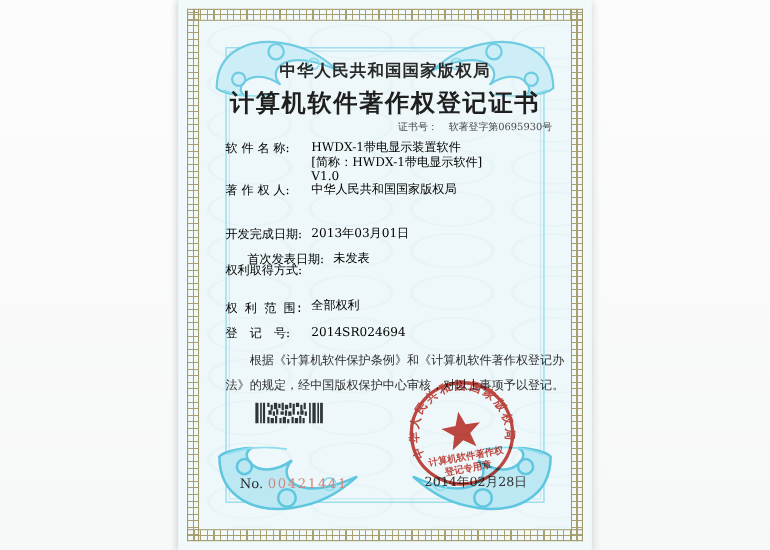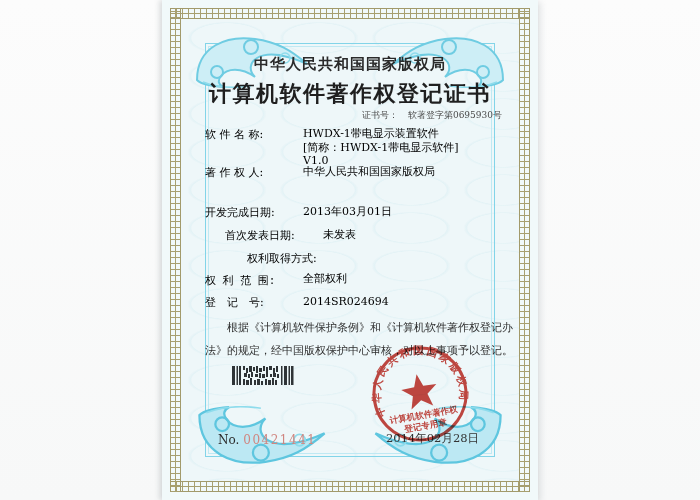--- a/index.html
+++ b/index.html
@@ -60,26 +60,26 @@
     font-size:15px; font-weight:bold; letter-spacing:1px; color:#2a2a2a;
   }
   .title {
     left:0; right:0; top:79px; text-align:center;
     font-size:22px; font-weight:bold; letter-spacing:1.5px; color:#1f1f1f;
   }
   .certno {
     right:36px; top:109px; font-size:9px; color:#4a4a4a;
   }
   .certno .lbl { margin-right:10px; }
-  .fieldrow { position:absolute; left:43px; right:26px; display:flex; font-size:11px;gap:20px; }
+  .fieldrow { position:absolute; left:43px; right:26px; display:flex; font-size:11px; }
   .fieldrow .flabel { width:78px; flex:none; }
   .fieldrow .fval  { flex:1; }
   .fval .vline { display:block; line-height:13.5px; }
   .r1{top:127px;} .r2{top:165px;} .r3{top:205px;} .r4{top:228px;margin-left:20px;}
-  .r5{top:251px;padding-left:42px;} .r6{top:273px;font-family:Liberation Mono, monospace;} .r7{top:295px;justify-content:flex-end;}
+  .r5{top:238px;} .r6{top:273px;font-family:Liberation Mono, monospace;} .r7{top:295px;justify-content:flex-end;}
   .statement {
     left:43px; top:316px; width:308px; font-size:11px; line-height:23px;
     text-indent:2em; text-align:justify; color:#2e2e2e;
   }
   .barcode { position:absolute; left:70px; top:366px; }
   .seal { position:absolute; left:208px; top:344px; width:100px; height:100px; z-index:5; opacity:.9; mix-blend-mode:multiply; }
   .serial { left:56px; top:433px; font-size:12px; color:#2b2b2b; }
   .serial .digits { color:#d08680; letter-spacing:1.5px; margin-left:4px; }
   .issuedate { left:224px; top:431px; font-size:11.5px; color:#333; z-index:4; }
 </style>

